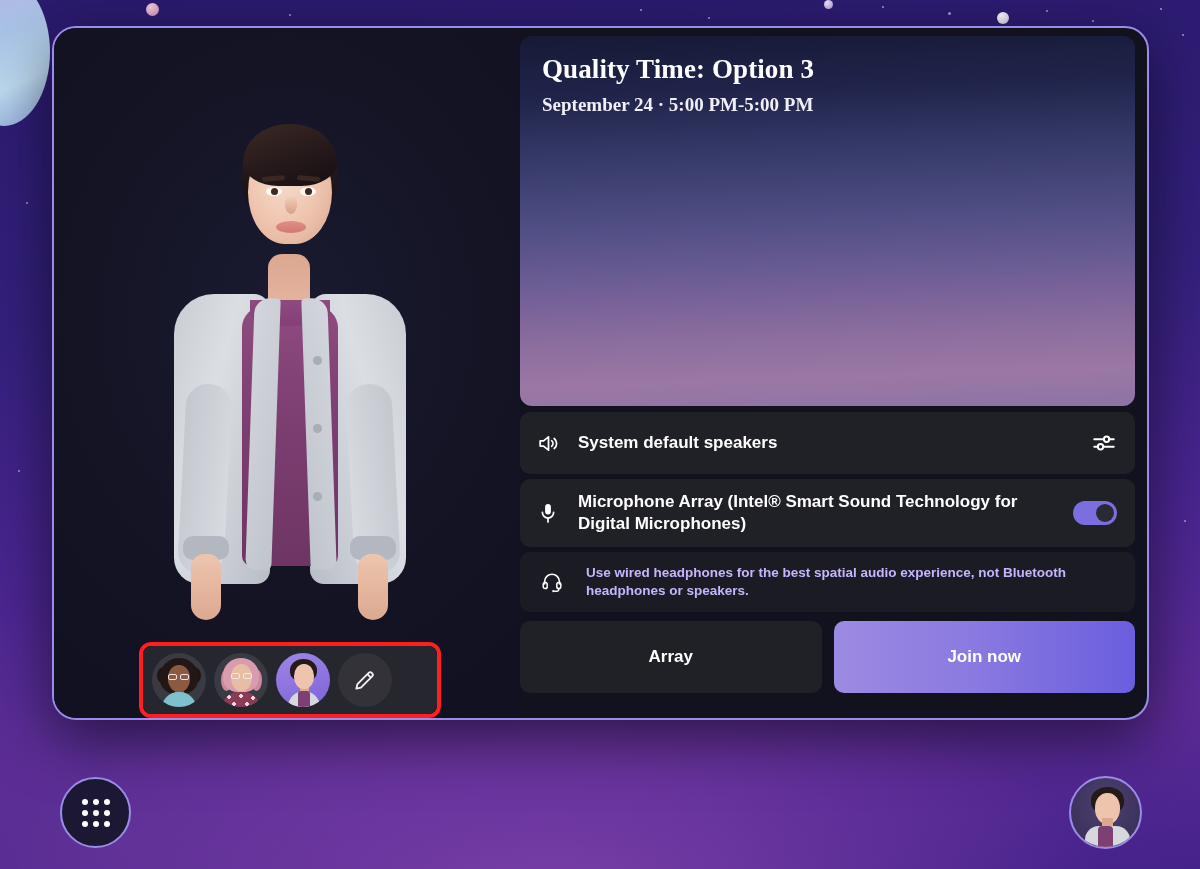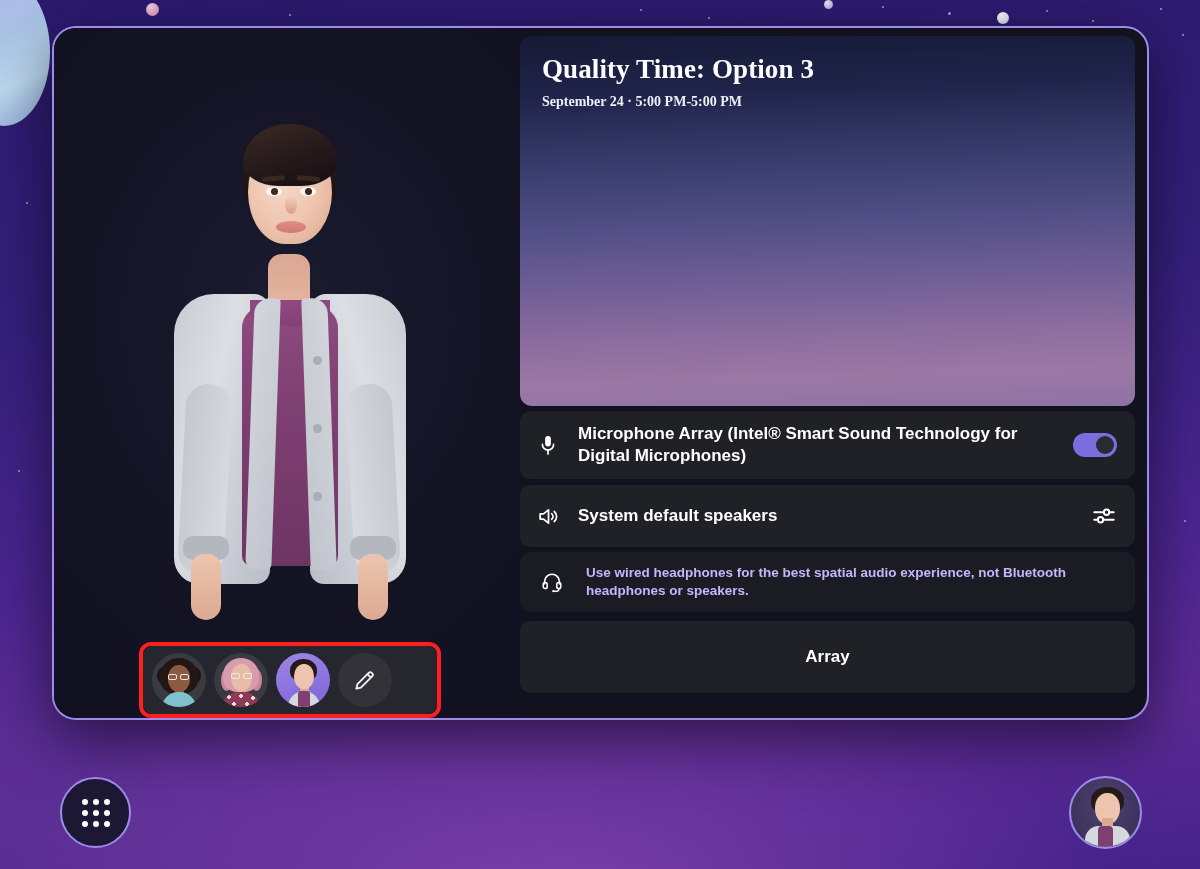--- a/index.html
+++ b/index.html
@@ -285,21 +285,21 @@
   .hero-title {
     color: #ffffff;
     font-size: 27px;
     font-weight: bold;
     letter-spacing: .1px;
     line-height: 1.15;
   }
   .hero-sub {
     margin-top: 9px;
     color: #f0eef7;
-    font-size: 14px;
+    font-size: 19px;
     font-weight: bold;
   }
 
   .setting-row {
     margin-top: 6px;
     background: #202027;
     border-radius: 10px;
     display: flex;
     align-items: center;
     padding: 0 18px 0 16px;
@@ -515,68 +515,69 @@
 
     <div class="right-pane">
 
       <div class="hero">
         <div class="hero-text">
           <div class="hero-title">Quality Time: Option 3</div>
           <div class="hero-sub">September 24 · 5:00 PM-5:00 PM</div>
         </div>
       </div>
 
-      <div class="setting-row row-mic">
-        <span class="row-icon">
-          <svg width="24" height="24" viewBox="0 0 24 24" fill="none">
-            <rect x="9.1" y="3" width="5.8" height="10.4" rx="2.9" fill="#fff"></rect>
-            <path d="M6.4 11.4c0 3.1 2.5 5.6 5.6 5.6s5.6-2.5 5.6-5.6" stroke="#fff" stroke-width="1.7" stroke-linecap="round"></path>
-            <path d="M12 17.2V21" stroke="#fff" stroke-width="1.7" stroke-linecap="round"></path>
-          </svg>
-        </span>
-        <span class="row-label">Microphone Array (Intel® Smart Sound Technology for Digital Microphones)</span>
-        <span class="toggle">
-          <span class="knob"></span>
-        </span>
-      </div>
-
       <div class="setting-row row-speakers">
         <span class="row-icon">
           <svg width="25" height="25" viewBox="0 0 24 24" fill="none">
             <path d="M4 9.5h3.2L12 5.6v12.8L7.2 14.5H4z" stroke="#fff" stroke-width="1.7" stroke-linejoin="round" fill="none"></path>
             <path d="M15 9.3c.9.8 1.4 1.7 1.4 2.7s-.5 1.9-1.4 2.7" stroke="#fff" stroke-width="1.6" stroke-linecap="round"></path>
             <path d="M17.5 7.2c1.5 1.3 2.3 2.9 2.3 4.8s-.8 3.5-2.3 4.8" stroke="#fff" stroke-width="1.6" stroke-linecap="round"></path>
           </svg>
         </span>
         <span class="row-label">System default speakers</span>
         <span class="settings-icon">
           <svg width="26" height="26" viewBox="0 0 24 24" fill="none">
             <path d="M3 8.5h9M16.5 8.5H21" stroke="#fff" stroke-width="1.8" stroke-linecap="round"></path>
             <circle cx="14.4" cy="8.5" r="2.5" stroke="#fff" stroke-width="1.8"></circle>
             <path d="M3 15.5h3.6M11 15.5H21" stroke="#fff" stroke-width="1.8" stroke-linecap="round"></path>
             <circle cx="8.8" cy="15.5" r="2.5" stroke="#fff" stroke-width="1.8"></circle>
           </svg>
         </span>
       </div>
 
+      <div class="setting-row row-mic">
+        <span class="row-icon">
+          <svg width="24" height="24" viewBox="0 0 24 24" fill="none">
+            <rect x="9.1" y="3" width="5.8" height="10.4" rx="2.9" fill="#fff"></rect>
+            <path d="M6.4 11.4c0 3.1 2.5 5.6 5.6 5.6s5.6-2.5 5.6-5.6" stroke="#fff" stroke-width="1.7" stroke-linecap="round"></path>
+            <path d="M12 17.2V21" stroke="#fff" stroke-width="1.7" stroke-linecap="round"></path>
+          </svg>
+        </span>
+        <span class="row-label">Microphone Array (Intel® Smart Sound Technology for Digital Microphones)</span>
+        <span class="toggle">
+          <span class="knob"></span>
+        </span>
+      </div>
+
       <div class="setting-row row-hint">
         <span class="row-icon">
           <svg width="24" height="24" viewBox="0 0 24 24" fill="none">
             <path d="M4.6 14V11.6a7.4 7.4 0 0 1 14.8 0V14" stroke="#fff" stroke-width="1.6" stroke-linecap="round"></path>
             <rect x="3.2" y="12.4" width="4" height="6.2" rx="1.9" stroke="#fff" stroke-width="1.5"></rect>
             <rect x="16.8" y="12.4" width="4" height="6.2" rx="1.9" stroke="#fff" stroke-width="1.5"></rect>
             <path d="M18.8 18.6v.6a2 2 0 0 1-2 2h-2.2" stroke="#fff" stroke-width="1.4" stroke-linecap="round"></path>
             <circle cx="13.3" cy="21.2" r="1.1" fill="#fff"></circle>
           </svg>
         </span>
         <span class="row-label">Use wired headphones for the best spatial audio experience, not Bluetooth headphones or speakers.</span>
       </div>
 
       <div class="actions">
         <button class="btn btn-cancel">Array</button>
+        <button class="btn btn-join">Join now</button>
       </div>
 
     </div>
   </div>
 
   <div class="circle-btn" id="apps-button">
     <span class="dot-grid">
       <i></i>
         <i></i>
         <i></i>

